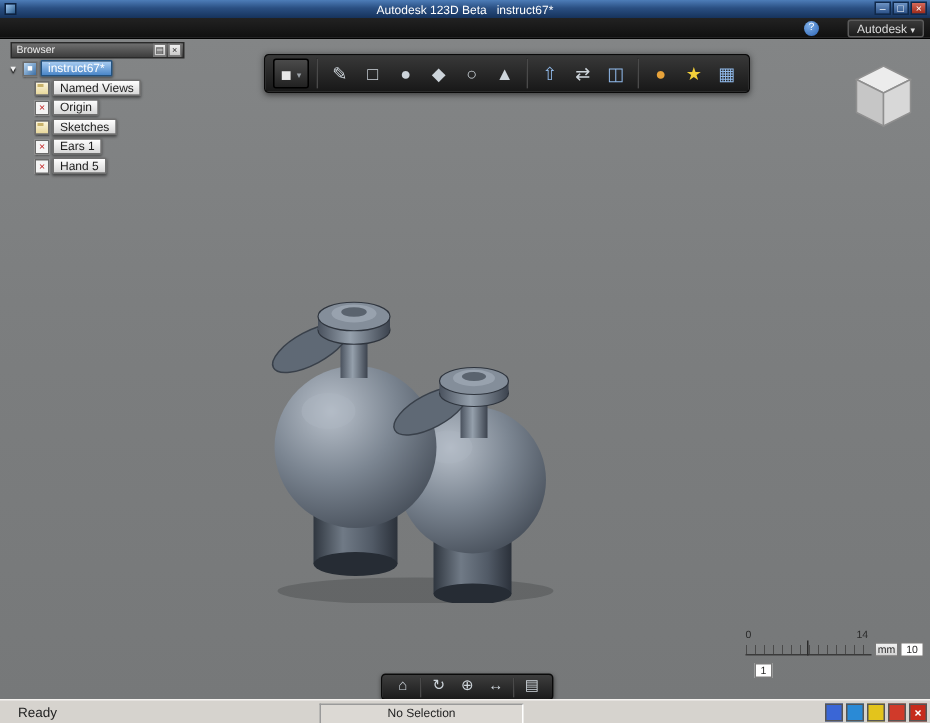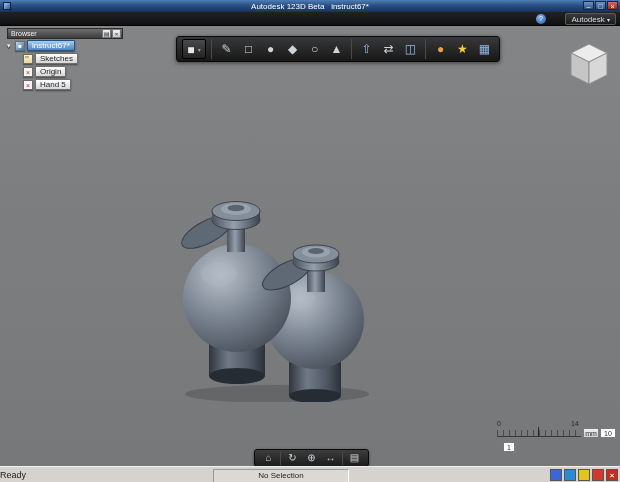--- a/index.html
+++ b/index.html
@@ -79,21 +79,21 @@
   .unitbox { position:absolute; left:88px; top:8px; width:16px; height:10px; background:linear-gradient(#f2f2f2,#d2d2d2);
     border:1px solid #7a7a7a; text-align:center; line-height:9px; }
   .valbox { position:absolute; left:105px; top:8px; width:16px; height:10px; background:#fff; border:1px solid #7a7a7a;
     text-align:center; line-height:9px; }
   .incbox { position:absolute; left:8px; top:22px; width:12px; height:10px; background:#fff; border:1px solid #7a7a7a;
     text-align:center; line-height:9px; }
 
   
   .statusbar { position:absolute; left:0; top:466px; width:620px; height:16px; background:#d6d3ce; border-top:1px solid #f4f2ef;
     font-size:9px; color:#222; }
-  .st-left { position:absolute; left:0; top:3px;text-align:right; }
+  .st-left { position:absolute; left:12px; top:3px;text-align:right; }
   .st-center { position:absolute; left:213px; top:2px; width:136px; height:16px; border:1px solid #9a9a9a; border-right-color:#fff; border-bottom-color:#fff;
     background:#dcd9d4; font-size:8px; text-align:center; line-height:11px; }
   .st-icons { position:absolute; right:2px; top:2px; display:flex; gap:2px; }
   .stic { width:12px; height:12px; border:1px solid #555; font-size:8px; color:#fff; text-align:center; line-height:11px; font-weight:bold; }
 </style>
 </head>
 <body>
 
 <div class="titlebar">
   <span class="appicon"></span>
@@ -128,25 +128,33 @@
     </div>
 
     <div class="trow">
       <span class="expander">▾</span>
       <span class="nodeicon rootcube" style="color:#fff;">■</span>
       <span class="chip root">instruct67*</span>
     </div>
 
     <div class="trow child">
       <span class="nodeicon folder"></span>
-      <span class="chip">Sketches</span>
+      <span class="chip">Named Views</span>
     </div>
     <div class="trow child">
       <span class="nodeicon">×</span>
       <span class="chip">Origin</span>
+    </div>
+    <div class="trow child">
+      <span class="nodeicon folder"></span>
+      <span class="chip">Sketches</span>
+    </div>
+    <div class="trow child">
+      <span class="nodeicon">×</span>
+      <span class="chip">Ears 1</span>
     </div>
     <div class="trow child">
       <span class="nodeicon">×</span>
       <span class="chip">Hand 5</span>
     </div>
   </div>
 
   <div class="toptoolbar">
     <span class="tool dark">
       <span>■</span>

